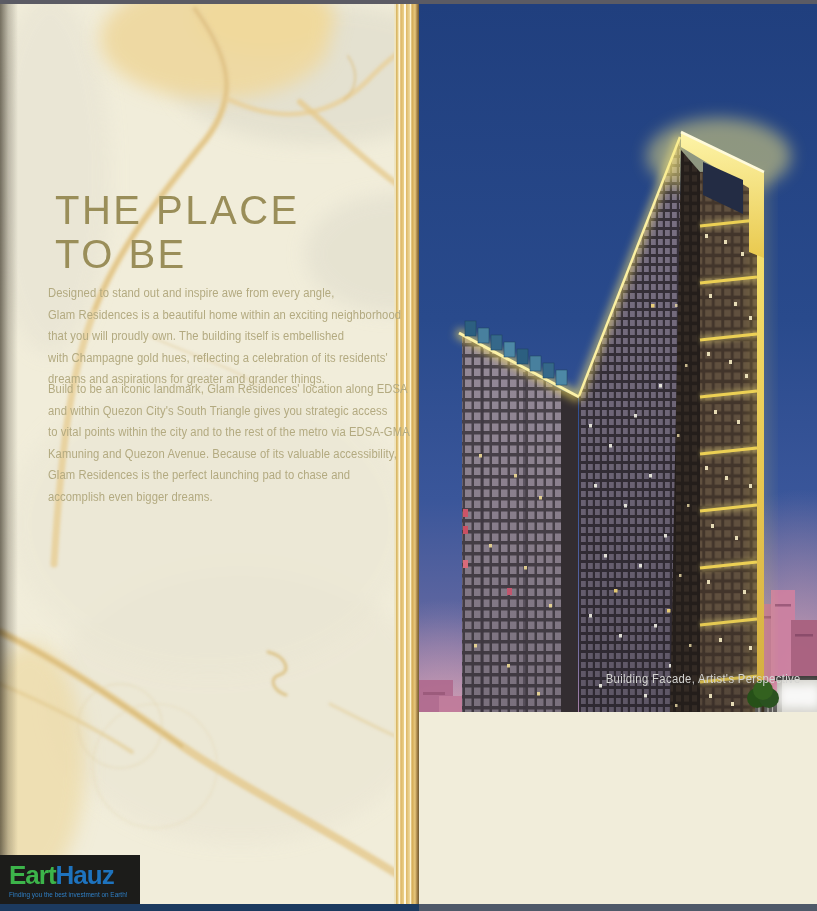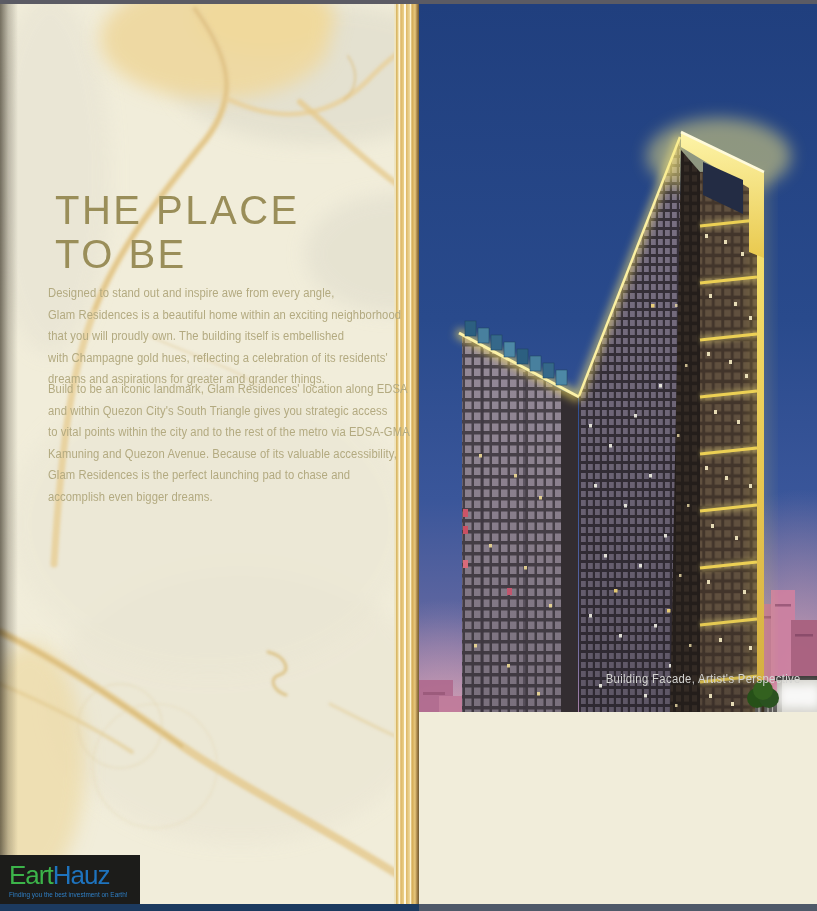--- a/index.html
+++ b/index.html
@@ -39,21 +39,21 @@
     white-space:pre;transform:scaleX(.9);transform-origin:left top;
   }
   .para1{top:279px;}
   .para2{top:375px;}
 
   
   .logo-box{
     position:absolute;left:0;top:851px;width:140px;height:50px;
     background:#1c1c1a;padding:6px 0 0 9px;
   }
-  .logo-wordmark{font-size:26px;font-weight:400;letter-spacing:-1px;line-height:28px;white-space:nowrap;}
+  .logo-wordmark{font-size:26px;font-weight:700;letter-spacing:-1px;line-height:28px;white-space:nowrap;}
   .logo-earth{color:#3cb44a;}
   .logo-hauz{color:#1e73be;}
   .logo-tagline{
     font-size:7.3px;color:#2f7fc5;margin-top:1px;white-space:nowrap;
     transform:scaleX(.88);transform-origin:left top;
   }
 
   
   .page-right{position:absolute;left:419px;top:4px;width:398px;height:708px;overflow:hidden;background:#203f7e;}
   .render-caption{

